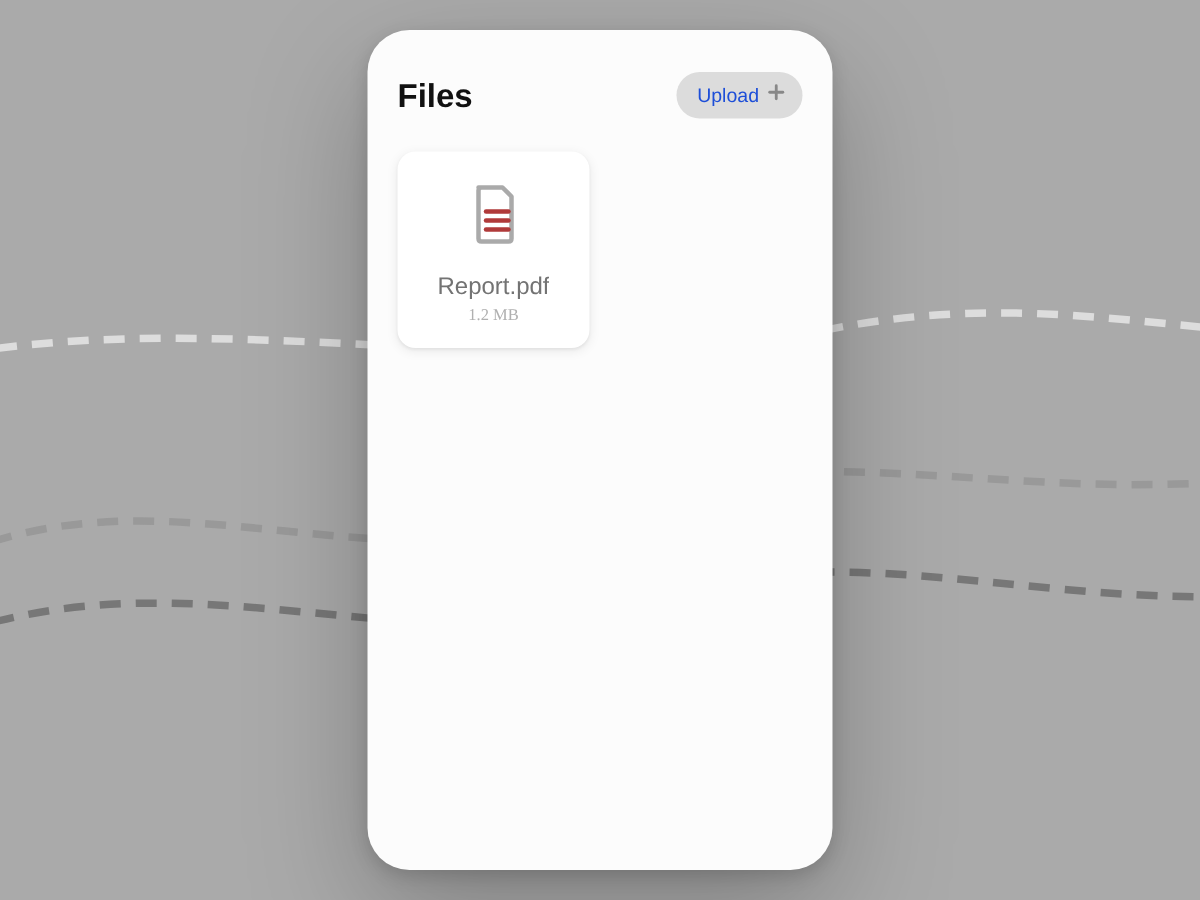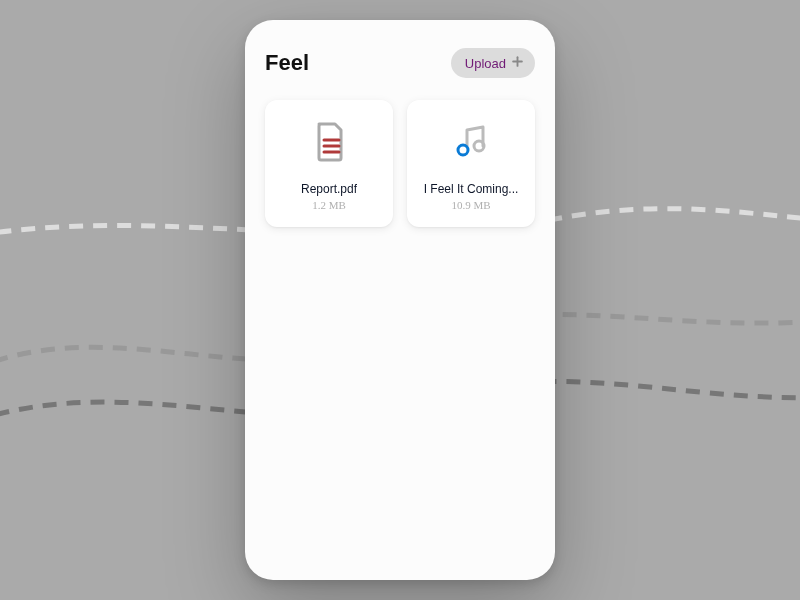--- a/index.html
+++ b/index.html
@@ -49,21 +49,21 @@
       display: flex;
       align-items: center;
       gap: 4px;
       background: #dcdcdc;
       border-radius: 16px;
       padding: 6px 10px 6px 14px;
       cursor: pointer;
     }
     .upload-label {
       font-size: 13px;
-      color: #701a75;
+      color: #1d4ed8;
     }
     .plus-icon {
       color: #888;
       font-size: 16px;
       line-height: 1;
     }
     .grid {
       display: grid;
       grid-template-columns: 1fr 1fr;
       gap: 14px;
@@ -81,22 +81,22 @@
     }
     .tile-icon {
       width: 44px;
       height: 44px;
       margin-bottom: 18px;
       display: flex;
       align-items: center;
       justify-content: center;
     }
     .tile-name {
-      font-size: 12px;
-      color: #0f172a;
+      font-size: 16px;
+      color: #737373;
       white-space: nowrap;
       overflow: hidden;
       text-overflow: ellipsis;
       max-width: 100%;
       margin-bottom: 3px;
     }
     .tile-size {
       font-size: 11px;
       color: #b0b0b0;
       font-family: Liberation Serif, serif;
@@ -106,21 +106,21 @@
 <body>
 
 <svg class="bg-lines" width="800" height="600" viewBox="0 0 800 600">
   <path d="M -50 240 C 150 200, 350 260, 550 220 C 700 190, 800 230, 900 220" stroke="#ddd" stroke-width="5" stroke-dasharray="14 10" fill="none"></path>
   <path d="M -50 380 C 100 300, 250 400, 400 340 C 550 280, 700 350, 900 310" stroke="#999" stroke-width="5" stroke-dasharray="14 10" fill="none"></path>
   <path d="M -50 430 C 120 360, 280 450, 430 400 C 580 350, 720 420, 900 390" stroke="#777" stroke-width="5" stroke-dasharray="14 10" fill="none"></path>
 </svg>
 
 <div class="phone-frame">
   <div class="header">
-    <div class="title">Feel</div>
+    <div class="title">Files</div>
     <div class="upload-btn">
       <span class="upload-label">Upload</span>
       <span class="plus-icon">
         <svg width="15" height="15" viewBox="0 0 24 24" fill="none" stroke="#888" stroke-width="3" stroke-linecap="round">
           <line x1="12" y1="5" x2="12" y2="19"></line>
           <line x1="5" y1="12" x2="19" y2="12"></line>
         </svg>
       </span>
     </div>
   </div>
@@ -133,26 +133,15 @@
           <path d="M 10 4 L 26 4 L 32 10 L 32 38 Q 32 40 30 40 L 12 40 Q 10 40 10 38 L 10 6 Q 10 4 12 4 Z" fill="none" stroke="#aaa" stroke-width="3" stroke-linejoin="round"></path>
           <line x1="15" y1="20" x2="30" y2="20" stroke="#b03a3a" stroke-width="3" stroke-linecap="round"></line>
           <line x1="15" y1="26" x2="30" y2="26" stroke="#b03a3a" stroke-width="3" stroke-linecap="round"></line>
           <line x1="15" y1="32" x2="30" y2="32" stroke="#b03a3a" stroke-width="3" stroke-linecap="round"></line>
         </svg>
       </div>
       <div class="tile-name">Report.pdf</div>
       <div class="tile-size">1.2 MB</div>
     </div>
 
-    <div class="tile">
-      <div class="tile-icon">
-        <svg width="44" height="44" viewBox="0 0 44 44">
-          <path d="M 18 30 L 18 10 L 34 7 L 34 26" fill="none" stroke="#bbb" stroke-width="3" stroke-linecap="round" stroke-linejoin="round"></path>
-          <circle cx="30" cy="26" r="5" fill="none" stroke="#bbb" stroke-width="3"></circle>
-          <circle cx="14" cy="30" r="5" fill="#fff" stroke="#0a7bd6" stroke-width="3"></circle>
-        </svg>
-      </div>
-      <div class="tile-name">I Feel It Coming...</div>
-      <div class="tile-size">10.9 MB</div>
-    </div>
 
   </div>
 </div>
 
 </body></html>

